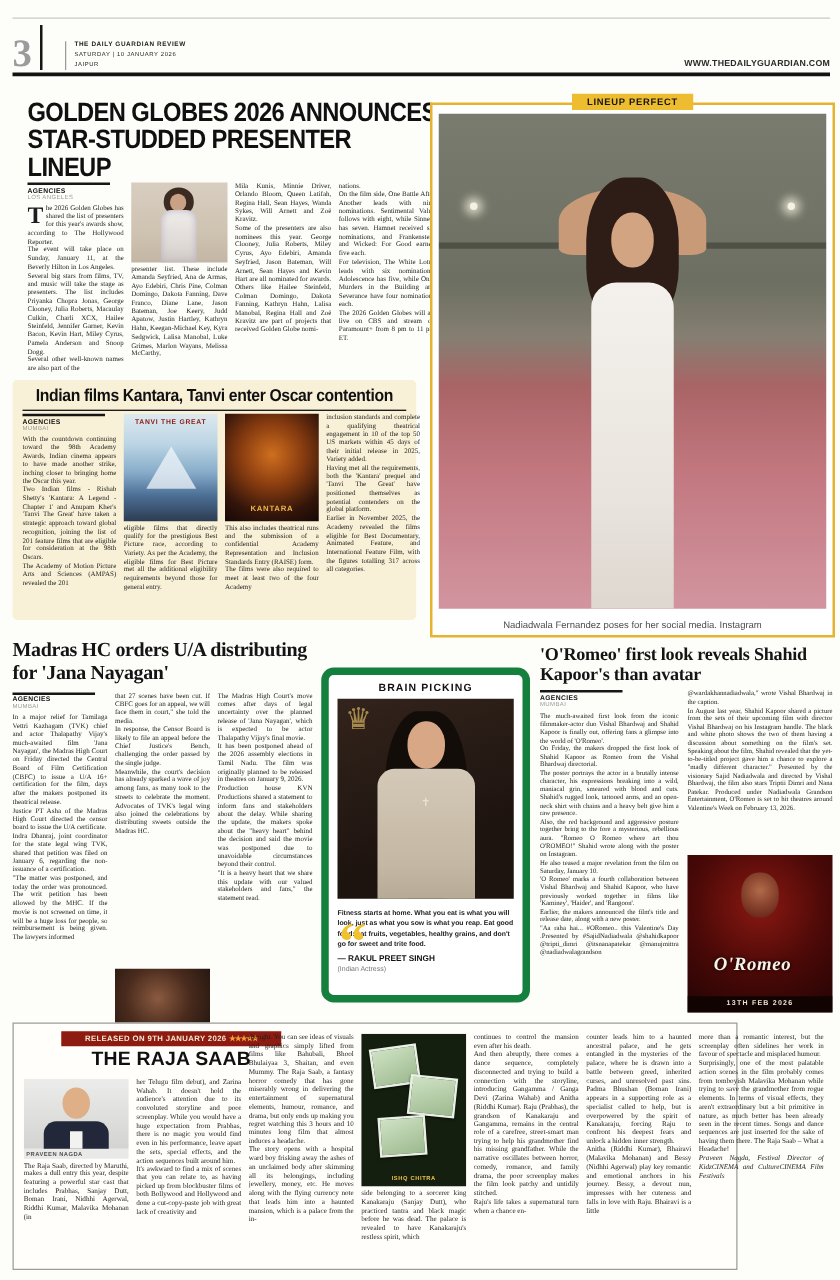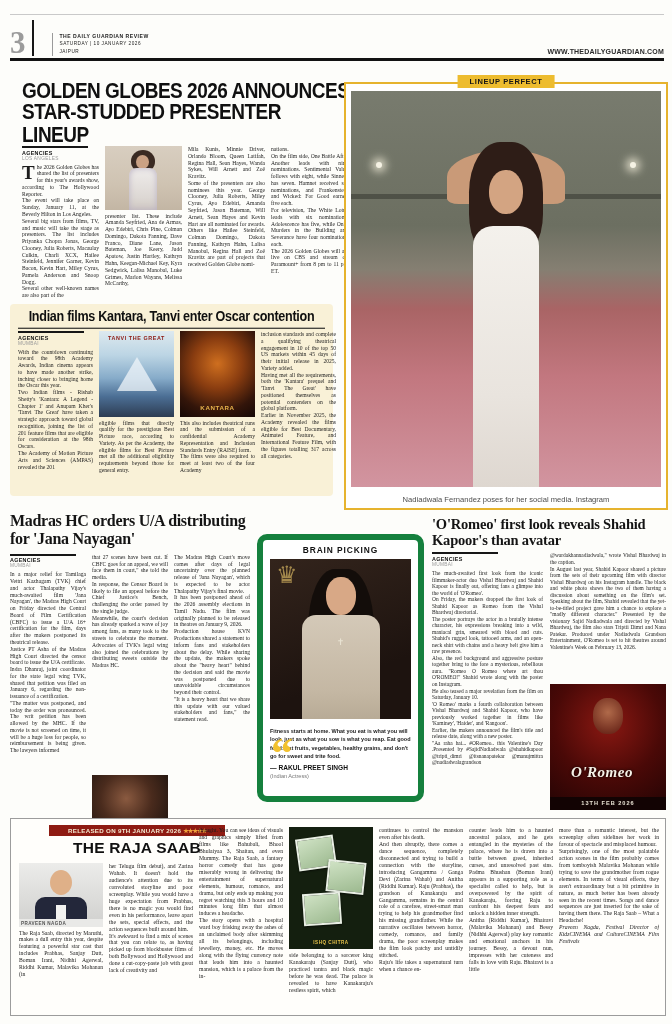--- a/index.html
+++ b/index.html
@@ -116,21 +116,21 @@
       background:radial-gradient(circle at 50% 32%,#8a1812 0%,#4a0907 52%,#220404 100%);}
   .or-poster .grin{position:absolute;left:50%;top:14px;width:30px;height:36px;transform:translateX(-50%);
       border-radius:46%;background:radial-gradient(circle at 50% 40%,#b06a4a,#6e2a1c 80%);}
   .or-poster .title{position:absolute;left:0;right:12px;top:56px;text-align:center;color:#f6f2e8;
       font-family:"Liberation Serif",serif;font-weight:bold;font-style:italic;font-size:15px;
       text-shadow:0 0 3px #000;letter-spacing:.5px;margin-top:24px;}
   .or-poster .strip{position:absolute;left:0;right:0;bottom:0;height:13px;background:#120303;
       color:#e8e2d4;text-align:center;font-family:"Liberation Sans",sans-serif;font-size:5.6px;
       font-weight:bold;letter-spacing:1px;line-height:13px;}
   
-  .rs{position:absolute;left:10px;top:818px;width:656px;height:198px;border:1px solid #9c9c9c;
+  .rs{position:absolute;left:10px;top:818px;width:580px;height:198px;border:1px solid #9c9c9c;
       background:#fffefb;box-sizing:border-box;}
   .rs-release{position:absolute;left:38px;top:6px;width:176px;background:#8e1b12;color:#f4e8cf;
       font-family:"Liberation Sans",sans-serif;font-weight:bold;font-size:6.2px;text-align:center;
       padding:2px 0;letter-spacing:.3px;}
   .rs-release .stars{color:#f0a03a;letter-spacing:-1px;}
   .rs-title{position:absolute;left:6px;top:20px;width:240px;text-align:center;
       font-family:"Liberation Sans",sans-serif;font-weight:800;font-size:15.5px;letter-spacing:.2px;color:#101010;}
   .rs-col{position:absolute;top:8px;bottom:6px;width:84px;overflow:hidden;}
   .rs-colA{left:8px;top:44px;}  .rs-colB{left:98px;top:44px;} .rs-colC{left:188px;}
   .rs-colD{left:278px;} .rs-colE{left:368px;} .rs-colF{left:458px;} .rs-colG{left:548px;width:100px;}

